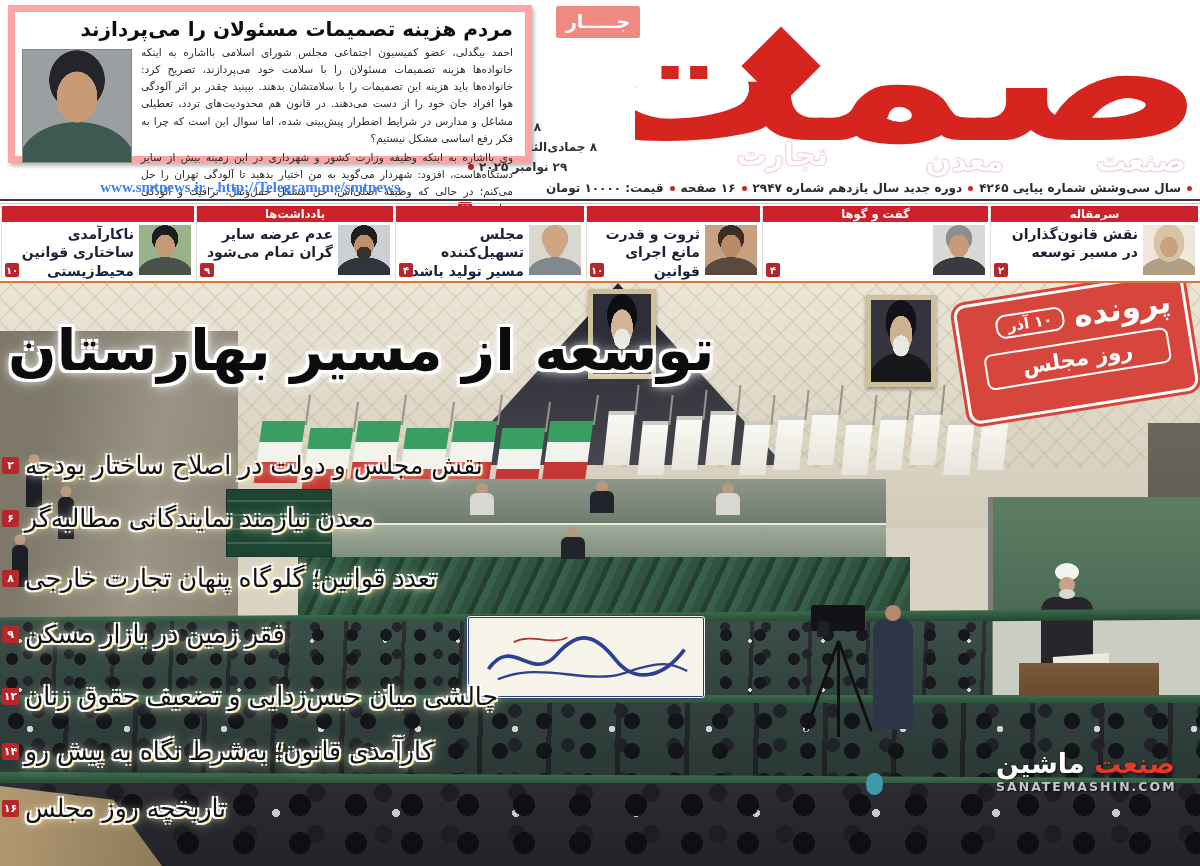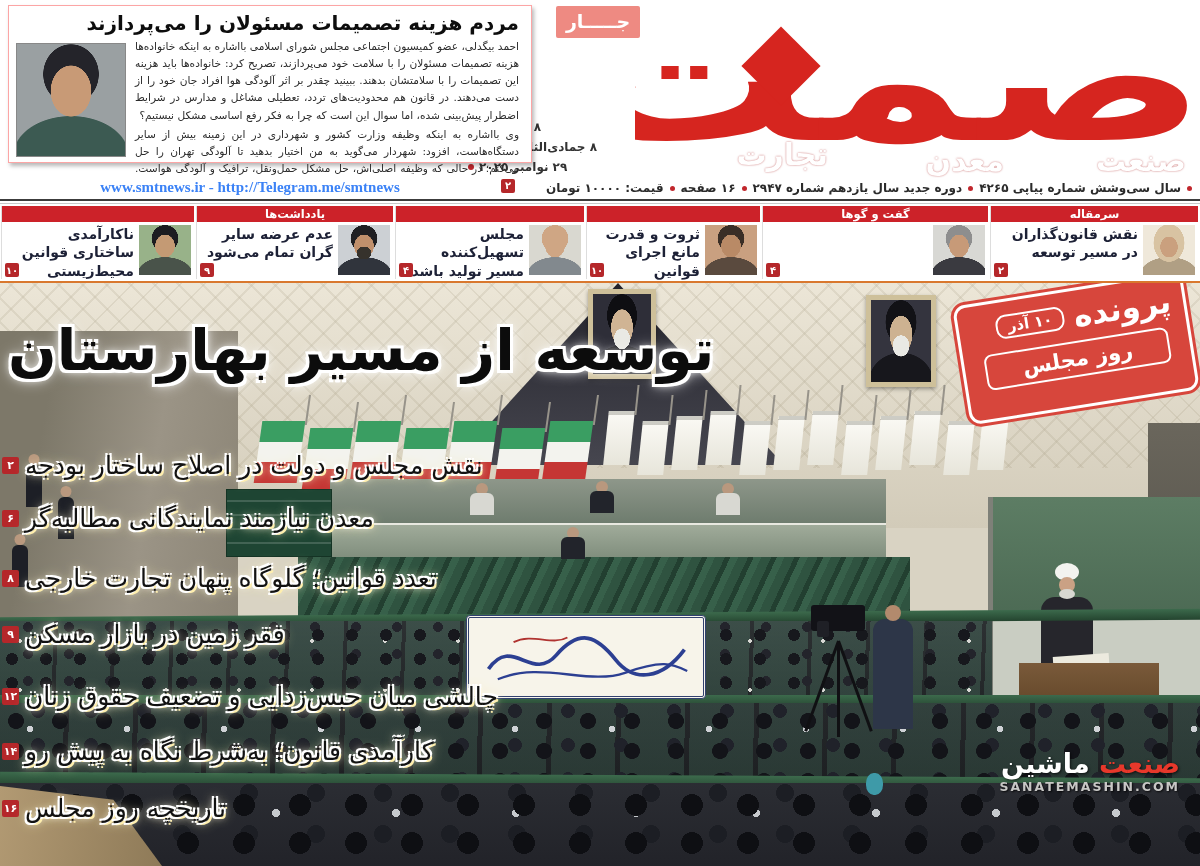--- a/index.html
+++ b/index.html
@@ -22,21 +22,21 @@
   .lw-industry{right:14px;}
   .lw-mine{right:196px;text-align:right;}
   .lw-trade{right:372px;bottom:10px;}
   .dateblock{position:absolute;left:468px;top:88px;width:140px;text-align:left;}
   .weekday{font-size:25px;font-weight:bold;color:#222;text-align:left;padding-left:4px;}
   .dateline{display:flex;direction:rtl;justify-content:flex-start;align-items:center;
             font-size:12px;font-weight:bold;color:#333;line-height:20px;flex-direction:row-reverse;}
   .dateline .dot{width:6px;height:6px;border-radius:50%;background:#c1272d;margin-right:5px;flex:0 0 auto;}
 
   .lead-box{position:absolute;left:8px;top:5px;width:524px;height:158px;background:#fff;
-            border:1px solid #fca5a5;box-shadow:2px 3px 4px rgba(0,0,0,.28);}
+            border:7px solid #fca5a5;box-shadow:2px 3px 4px rgba(0,0,0,.28);}
   .lead-title{margin:5px 12px 3px;font-size:20px;font-weight:bold;color:#0d0d0d;text-align:right;}
   .lead-photo{position:absolute !important;left:7px;top:37px;width:110px;height:114px;border:1px solid #888;}
   .lead-body{margin:0 12px 0 126px;font-size:10.6px;line-height:1.62;color:#2c2c2c;text-align:justify;}
   .lead-body p{margin:0 0 2px;}
   .page-badge{display:inline-flex;align-items:center;justify-content:center;width:14px;height:14px;
               background:#b5272a;color:#fff;font-size:10px;font-weight:bold;border-radius:2px;
               vertical-align:middle;margin-right:4px;}
   .urls{position:absolute;left:55px;top:179px;width:390px;text-align:center;direction:ltr;
         font-family:"Liberation Serif",serif;font-weight:bold;font-size:15px;color:#3b82f6;}
   .issue-line{position:absolute;right:8px;top:181px;display:flex;direction:rtl;align-items:center;
@@ -172,21 +172,21 @@
   .stamp-title{font-size:31px;font-weight:bold;color:#fff;transform:skewX(-4deg);}
   .stamp-pill{border:2px solid #fff;border-radius:10px;padding:1px 10px;color:#fff;
       font-size:15px;font-weight:bold;white-space:nowrap;}
   .stamp-box{margin:7px auto 0;width:92%;height:36px;border:2px solid #fff;border-radius:8px;
       display:flex;align-items:center;justify-content:center;font-size:21px;font-weight:bold;color:#fff;}
   .side-h{position:absolute;left:2px;display:flex;direction:ltr;align-items:center;gap:6px;z-index:8;}
   .side-h .page-badge{width:17px;height:17px;font-size:11px;margin:0;flex:0 0 auto;}
   .side-h .sh-text{direction:rtl;white-space:nowrap;font-size:25px;font-weight:normal;color:#121212;
       text-shadow:-2px -2px 0 #fff,2px -2px 0 #fff,-2px 2px 0 #fff,2px 2px 0 #ffefae,0 0 7px #fff,0 0 13px rgba(255,244,180,.95);}
   .sh1{top:168px}.sh2{top:221px}.sh3{top:281px}.sh4{top:337px}.sh5{top:399px}.sh6{top:454px}.sh7{top:511px}
-  .watermark{left:996px;top:466px;width:184px;z-index:9;text-align:right;}
+  .watermark{left:996px;top:466px;width:184px;z-index:9;text-align:left;}
   .wm-fa{direction:rtl;font-size:27px;font-weight:bold;line-height:1.1;
       text-shadow:1px 1px 3px rgba(0,0,0,.7);}
   .wm-fa .red{color:#e8382b;} .wm-fa .white{color:#fff;}
   .wm-latin{direction:ltr;font-size:12.5px;font-weight:bold;letter-spacing:2px;color:#c7c7c5;
       text-shadow:1px 1px 2px rgba(0,0,0,.8);}
 </style>
 </head>
 <body>
 
 <div class="page">

